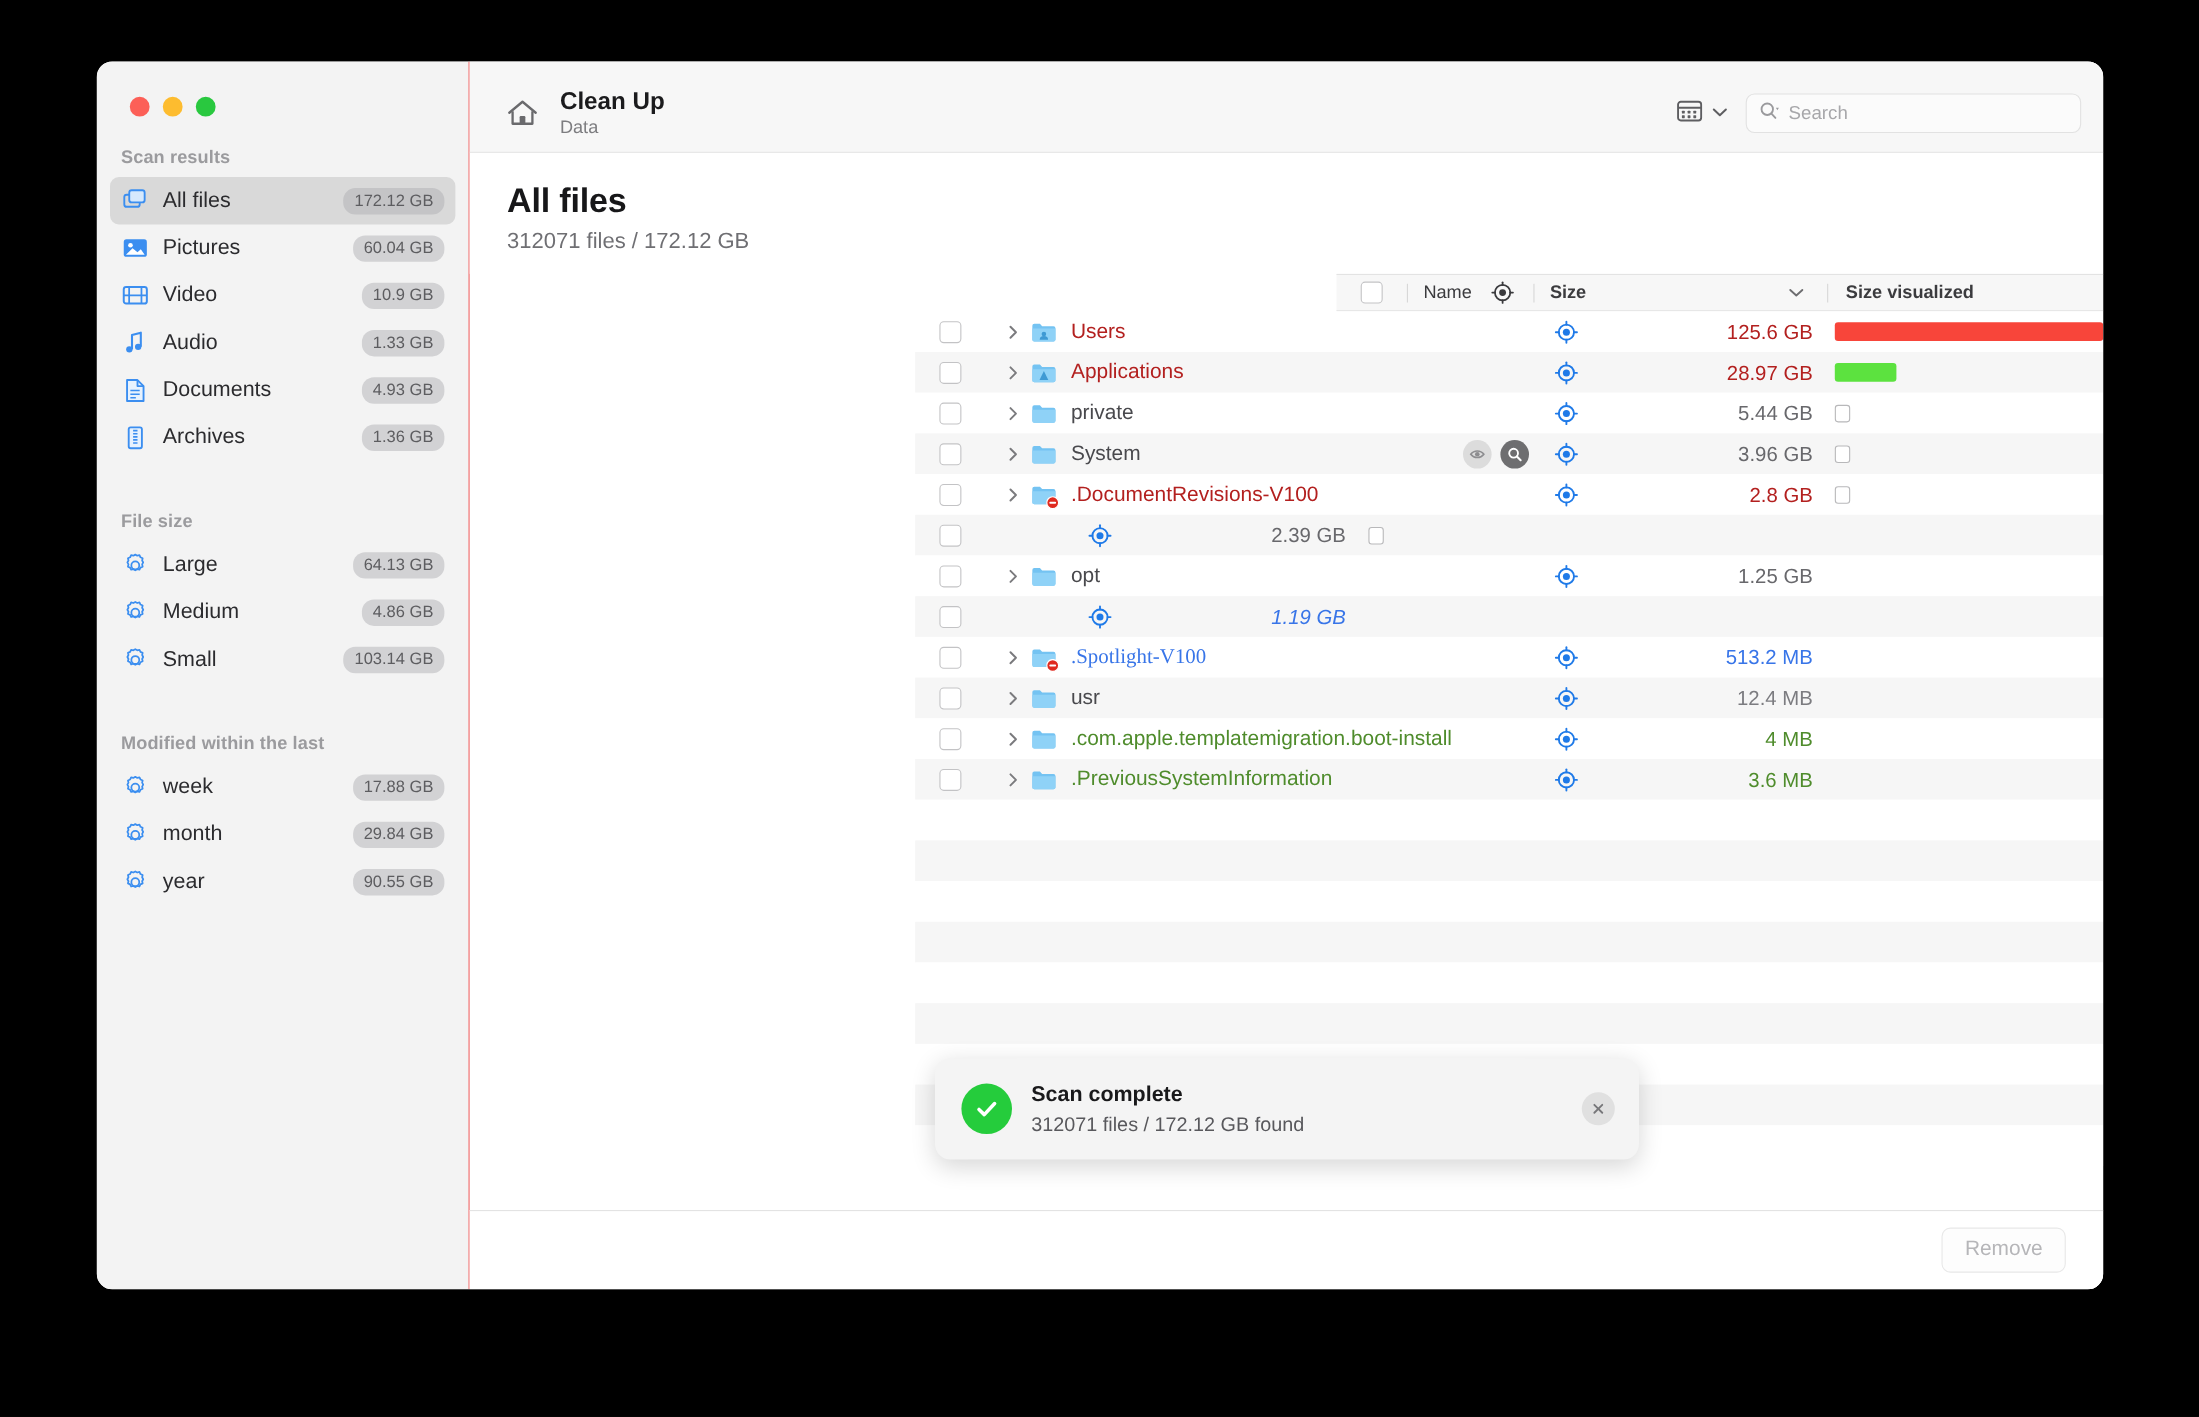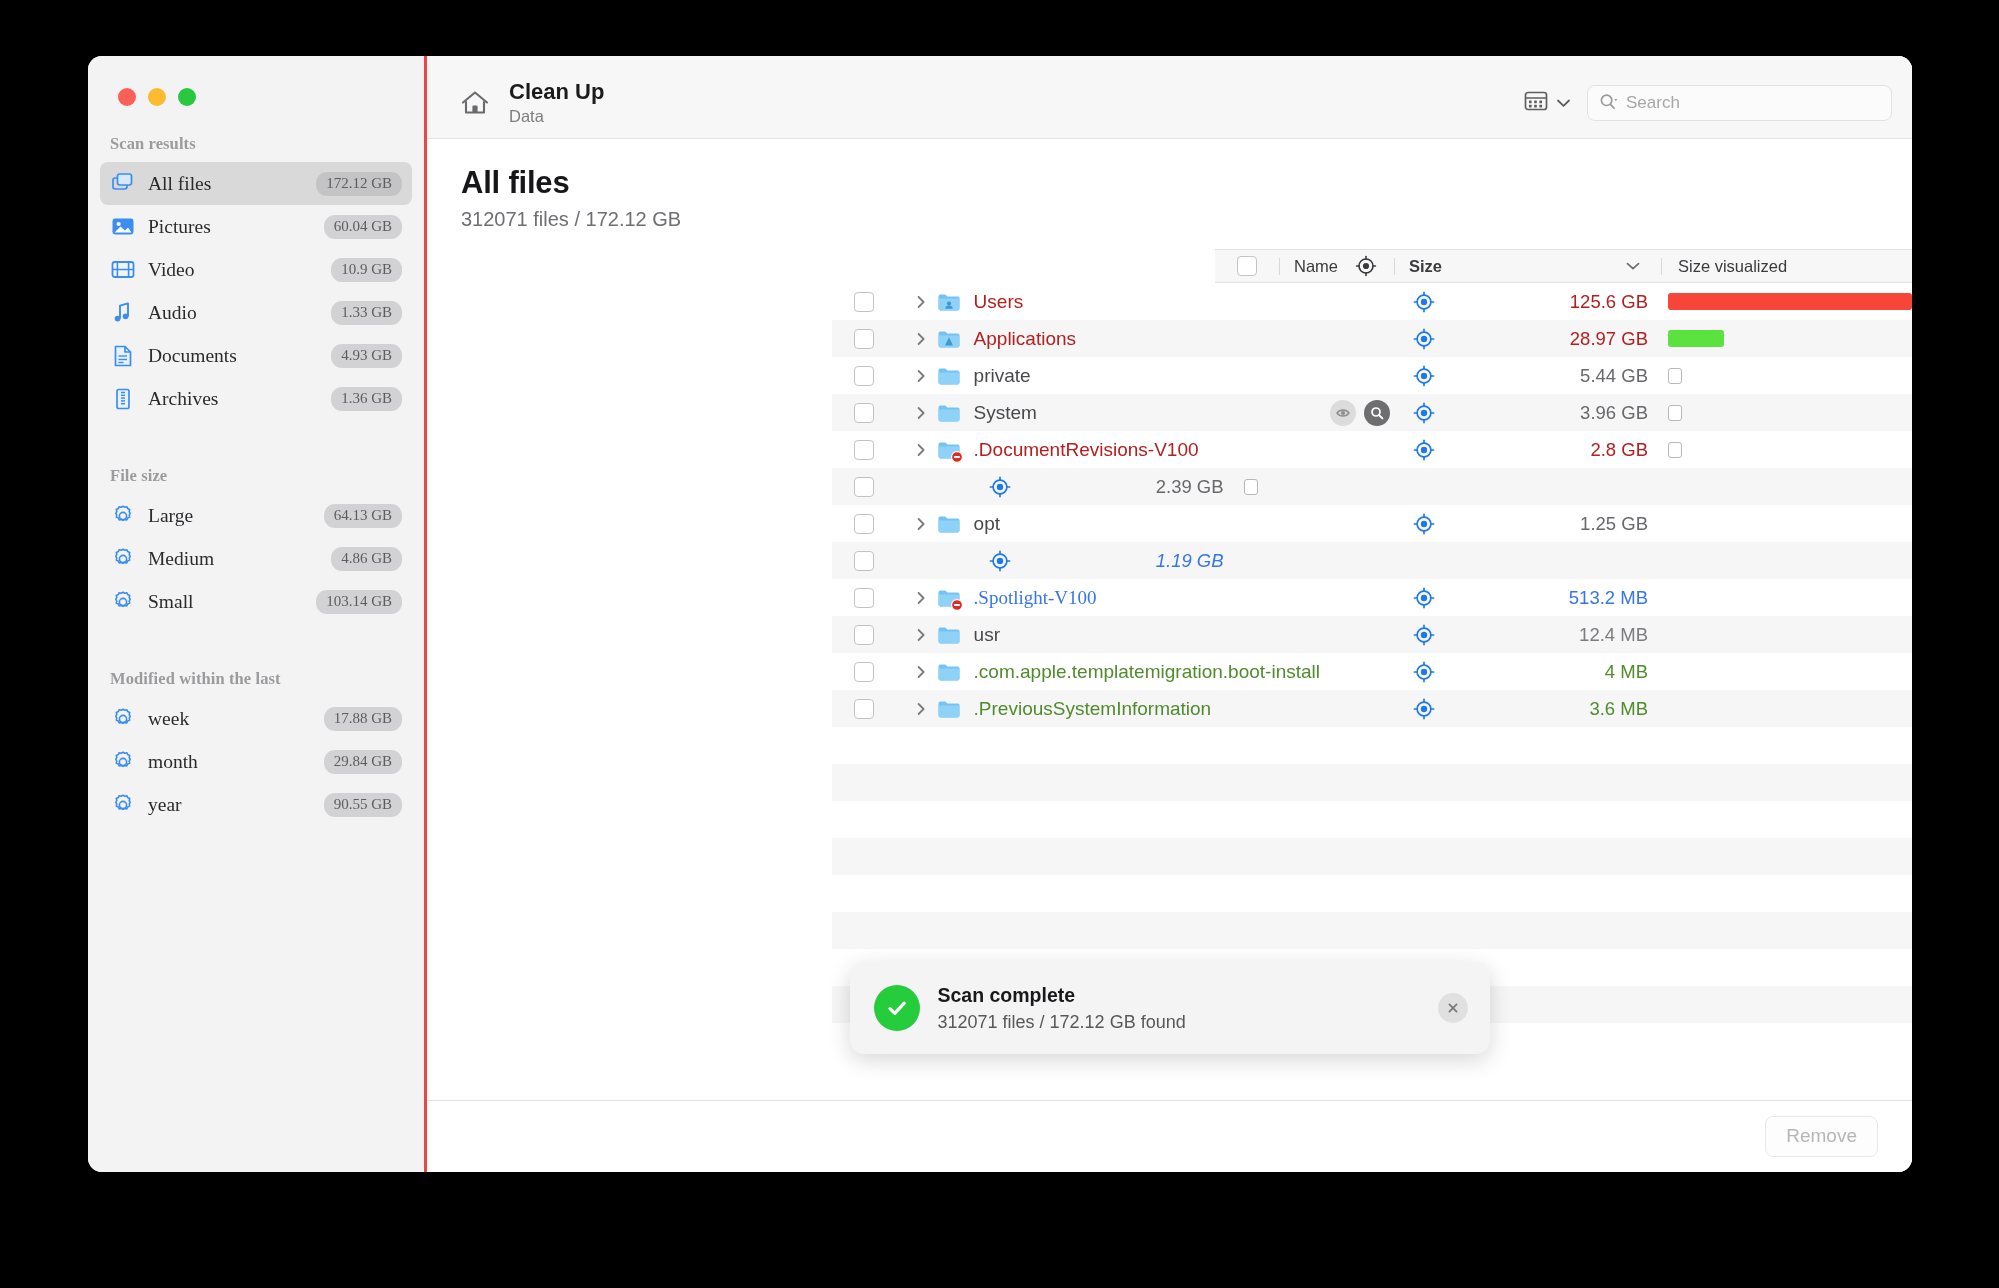--- a/index.html
+++ b/index.html
@@ -19,24 +19,23 @@
     border-radius: 14px;
     overflow: hidden;
     display: flex;
     box-shadow: 0 26px 70px rgba(0,0,0,0.55);
   }
 
   
   .sidebar {
     width: 339px; height: 100%;
     background: #f3f3f3;
-    border-right: 3px solid #ef4444;
+    border-right: 1px solid #ef4444;
     flex: 0 0 339px;
     position: relative;
-    font-family: Liberation Serif, serif;
   }
   .traffic {
     display: flex; gap: 12px;
     padding: 32px 0 0 30px;
     align-items: center;
   }
   .dot { width: 18px; height: 18px; border-radius: 50%; }
   .dot.red { background: #fc5f57; }
   .dot.yellow { background: #fdbc2f; }
   .dot.green { background: #29c83f; }
@@ -113,21 +112,21 @@
   .c-sep { width: 1px; height: 17px; background: #d8d8d8; flex: 0 0 1px; }
   .c-name { flex: 1; min-width: 0; display: flex; align-items: center; padding-left: 14px; }
   .c-hover { width: 76px; flex: 0 0 76px; display: flex; align-items: center; justify-content: flex-end; gap: 8px; padding-right: 6px; }
   .c-target { width: 56px; flex: 0 0 56px; display: flex; align-items: center; justify-content: center; }
   .c-size { width: 210px; flex: 0 0 210px; text-align: right; padding-right: 14px; font-size: 18.5px; }
   .c-viz { width: 250px; flex: 0 0 250px; padding-left: 6px; display: flex; align-items: center; }
 
   .hd-name { padding-left: 14px; flex: 1; font-weight: 500; }
   .hd-size { width: 210px; flex: 0 0 210px; padding-left: 14px; font-weight: 600; }
   .hd-chev { width: 56px; flex: 0 0 56px; display: flex; align-items: center; justify-content: center; }
-  .hd-viz { width: 250px; flex: 0 0 250px; padding-left: 16px; font-weight: 400; }
+  .hd-viz { width: 250px; flex: 0 0 250px; padding-left: 16px; font-weight: 700; }
 
   .chk {
     width: 20px; height: 20px;
     border: 1px solid #c3c3c5; border-radius: 4px; background: #fff;
   }
   .disclose { width: 22px; flex: 0 0 22px; display:flex; align-items:center; justify-content:center; margin-right: 4px; }
   .folder-ico { width: 26px; height: 26px; flex: 0 0 26px; margin-right: 12px; position: relative; }
   .fname { font-size: 19px; white-space: nowrap; }
 
   .bar { height: 17px; border-radius: 3px; }

